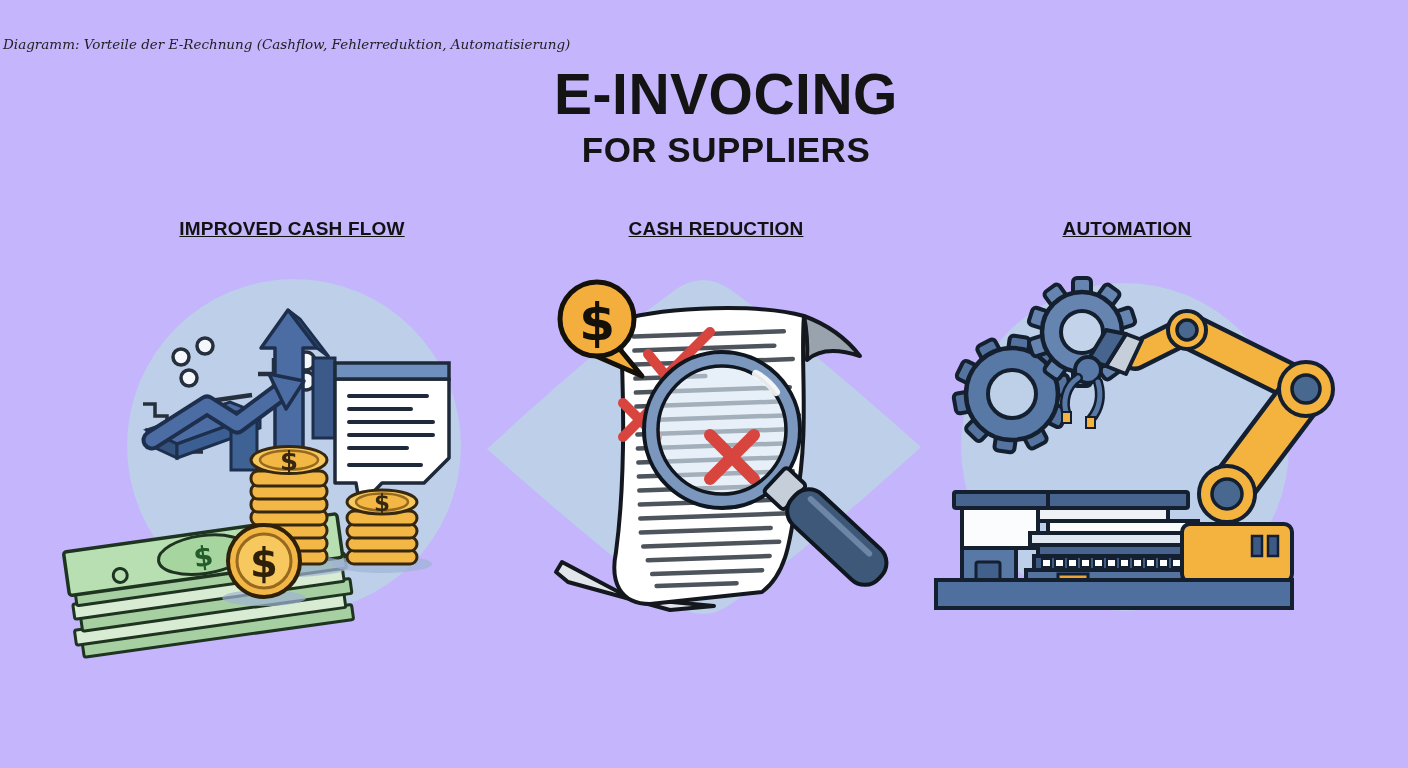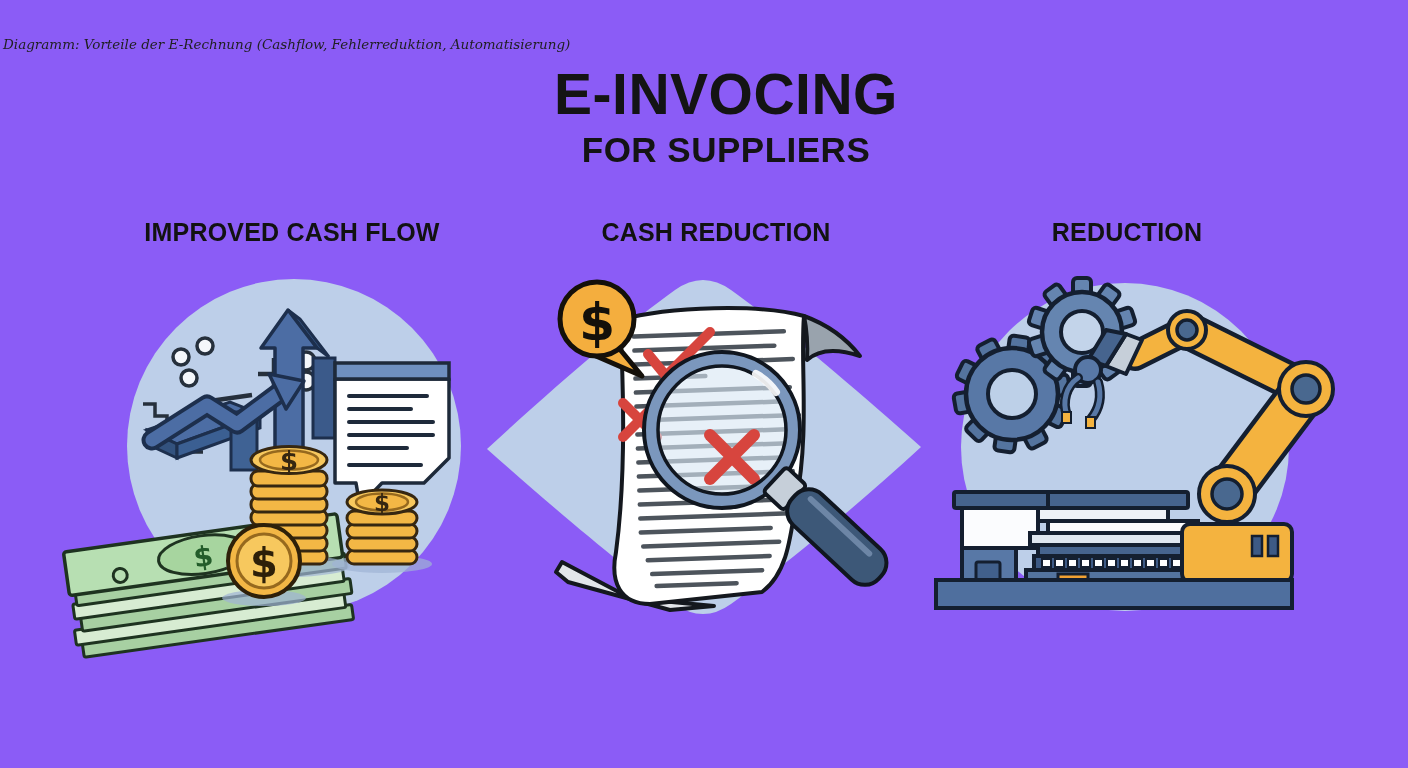--- a/index.html
+++ b/index.html
@@ -1,25 +1,25 @@
 <!DOCTYPE html>
 <html><head>
 <meta charset="utf-8">
 <style>
   html,body{margin:0;padding:0;background:#ffffff;}
-  .stage{position:relative;width:1408px;height:768px;background:#8b5cf6;overflow:hidden;
+  .stage{position:relative;width:1408px;height:768px;background:#c4b5fd;overflow:hidden;
          font-family:"Liberation Sans",sans-serif;color:#121212;}
   .caption{position:absolute;left:3px;top:36px;font-family:"DejaVu Serif",serif;
            font-style:italic;font-size:13.5px;color:#1f1f1f;white-space:nowrap;}
   .titlewrap{position:absolute;top:66px;left:0;width:1408px;text-align:center;
              transform:translateX(22px);}
   .title{font-size:57px;font-weight:800;letter-spacing:0.5px;line-height:1.0;color:#141414;}
   .subtitle{font-size:35px;font-weight:700;letter-spacing:0.5px;margin-top:7px;color:#141414;}
-  .colhead{position:absolute;top:218px;font-size:25px;font-weight:700;text-align:center;
-           letter-spacing:0.2px;color:#121212;white-space:nowrap;}
+  .colhead{position:absolute;top:218px;font-size:19px;font-weight:700;text-align:center;
+           letter-spacing:0.2px;color:#121212;white-space:nowrap;text-decoration:underline;}
   .colhead.c1{left:82px;width:420px;}
   .colhead.c2{left:506px;width:420px;}
   .colhead.c3{left:917px;width:420px;}
   .illus{position:absolute;}
   .illus.i1{left:55px;top:262px;}
   .illus.i2{left:470px;top:262px;}
   .illus.i3{left:930px;top:262px;}
   svg text{font-family:"DejaVu Sans",sans-serif;font-weight:bold;}
 </style>
 </head>
@@ -29,21 +29,21 @@
 
   <div class="caption">Diagramm: Vorteile der E-Rechnung (Cashflow, Fehlerreduktion, Automatisierung)</div>
 
   <div class="titlewrap">
     <div class="title">E-INVOCING</div>
     <div class="subtitle">FOR SUPPLIERS</div>
   </div>
 
   <div class="colhead c1">IMPROVED CASH FLOW</div>
   <div class="colhead c2">CASH REDUCTION</div>
-  <div class="colhead c3">REDUCTION</div>
+  <div class="colhead c3">AUTOMATION</div>
 
   <svg class="illus i1" width="430" height="430" viewBox="0 0 430 430">
     <circle cx="239" cy="184" r="167" fill="#bdcfe9"></circle>
 
     <g stroke="#26303c" fill="none" stroke-width="3.5">
       <circle cx="126" cy="95" r="8" fill="#f4f7fb"></circle>
       <circle cx="150" cy="84" r="8" fill="#f4f7fb"></circle>
       <circle cx="134" cy="116" r="8" fill="#f4f7fb"></circle>
       <polyline points="88,142 100,142 100,154 112,154 112,166 124,166 124,178 136,178 136,190 148,190"></polyline>
       <line x1="219" y1="96" x2="219" y2="128" stroke-width="4.5"></line>

